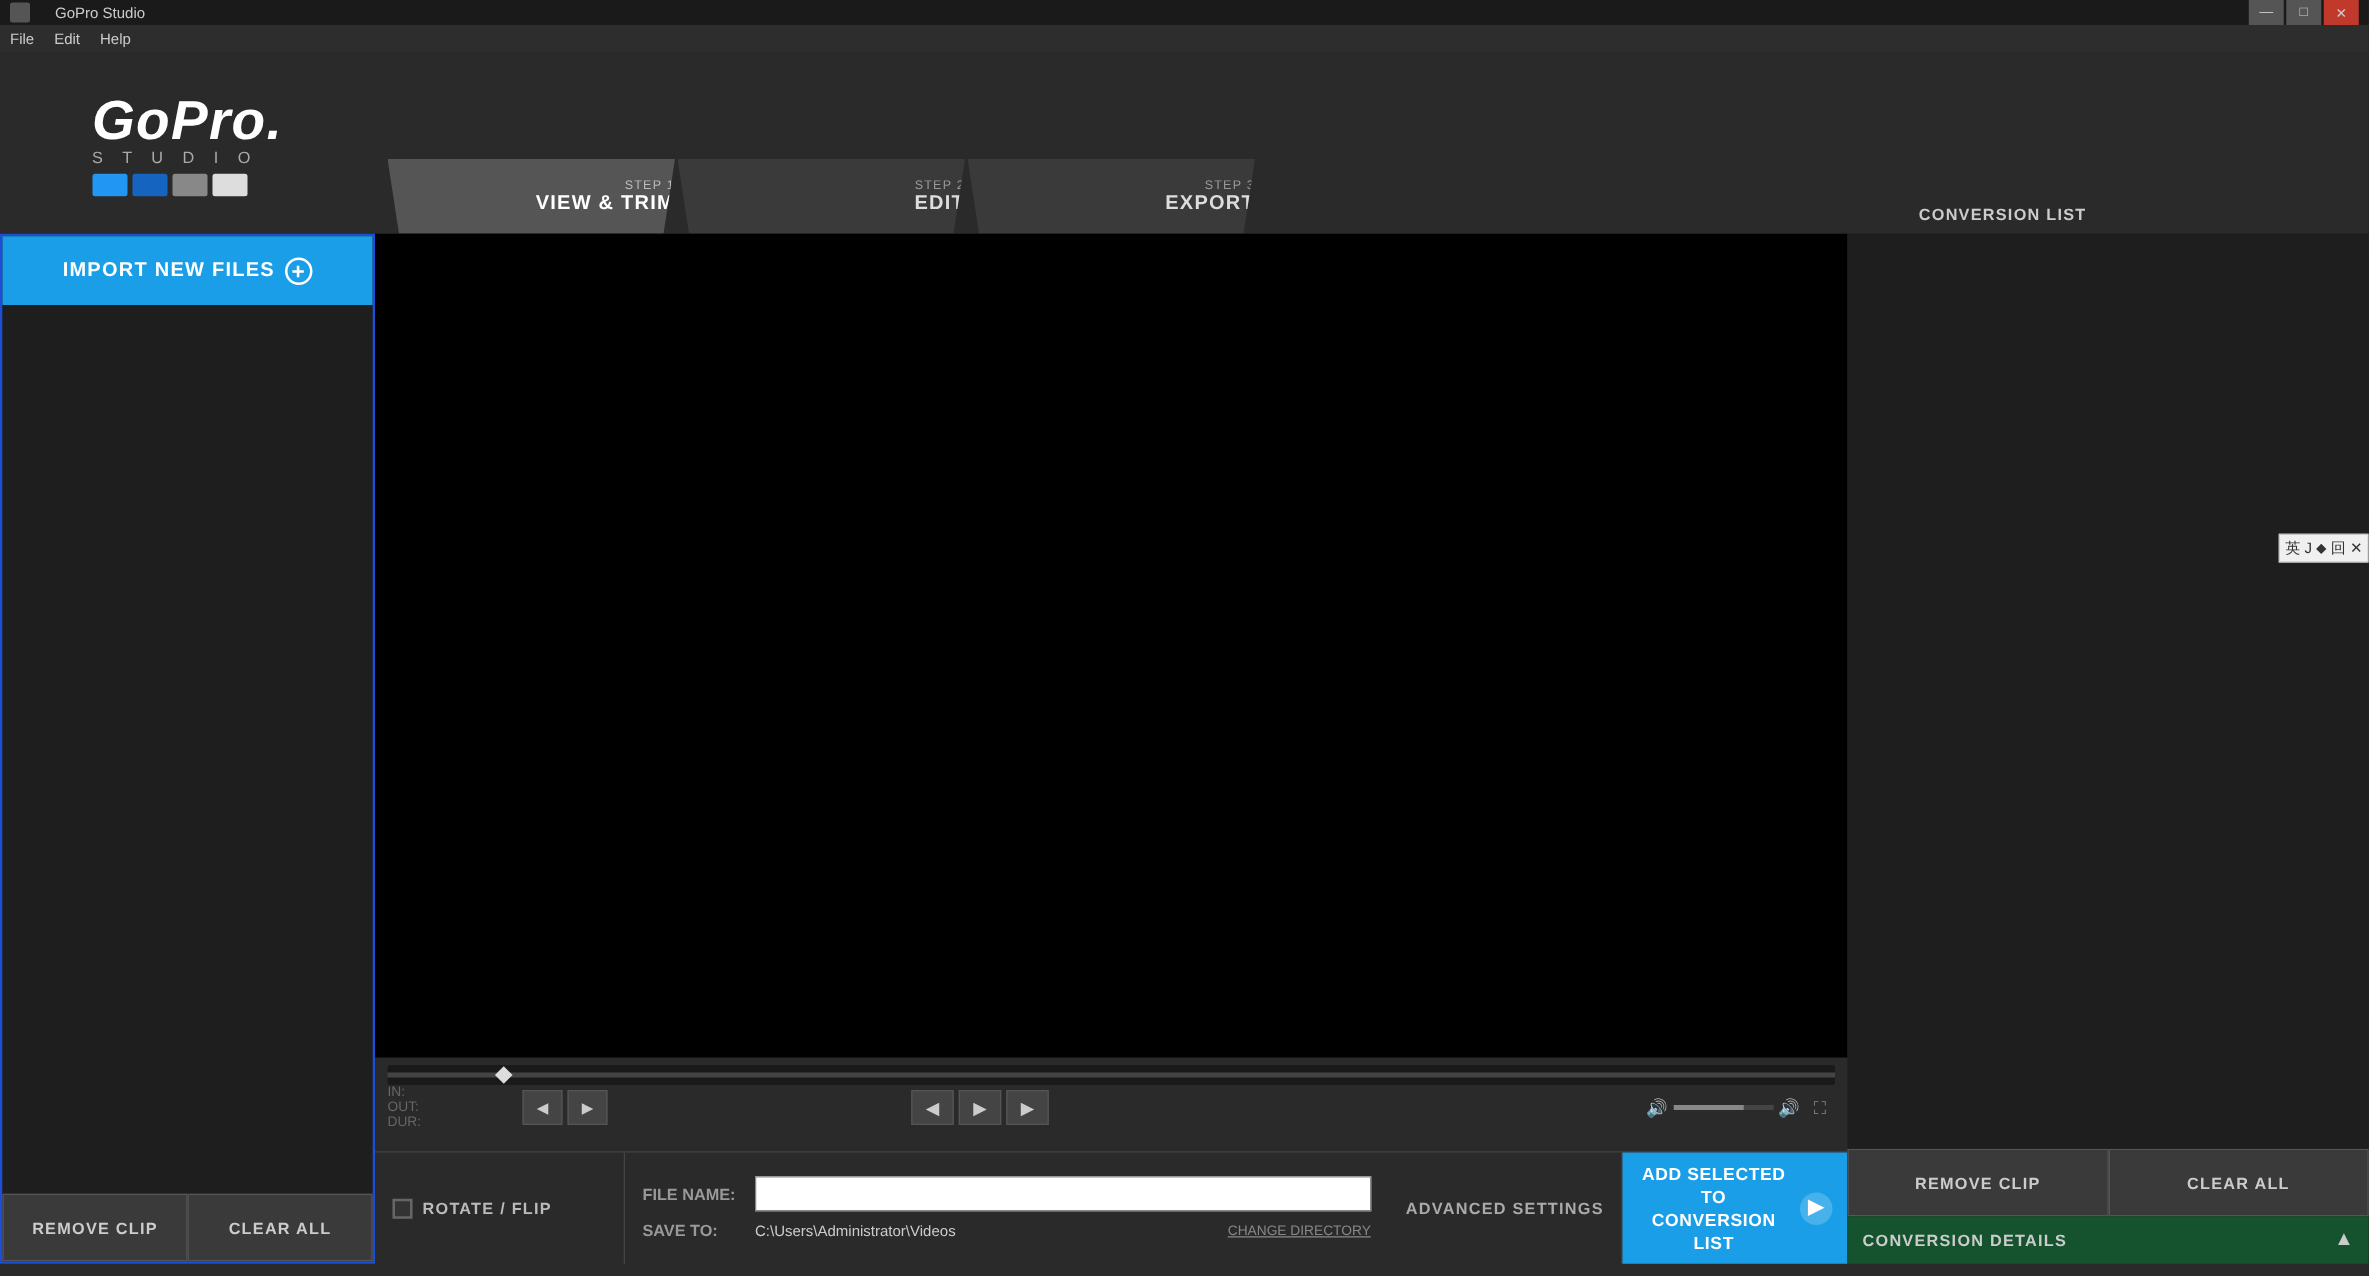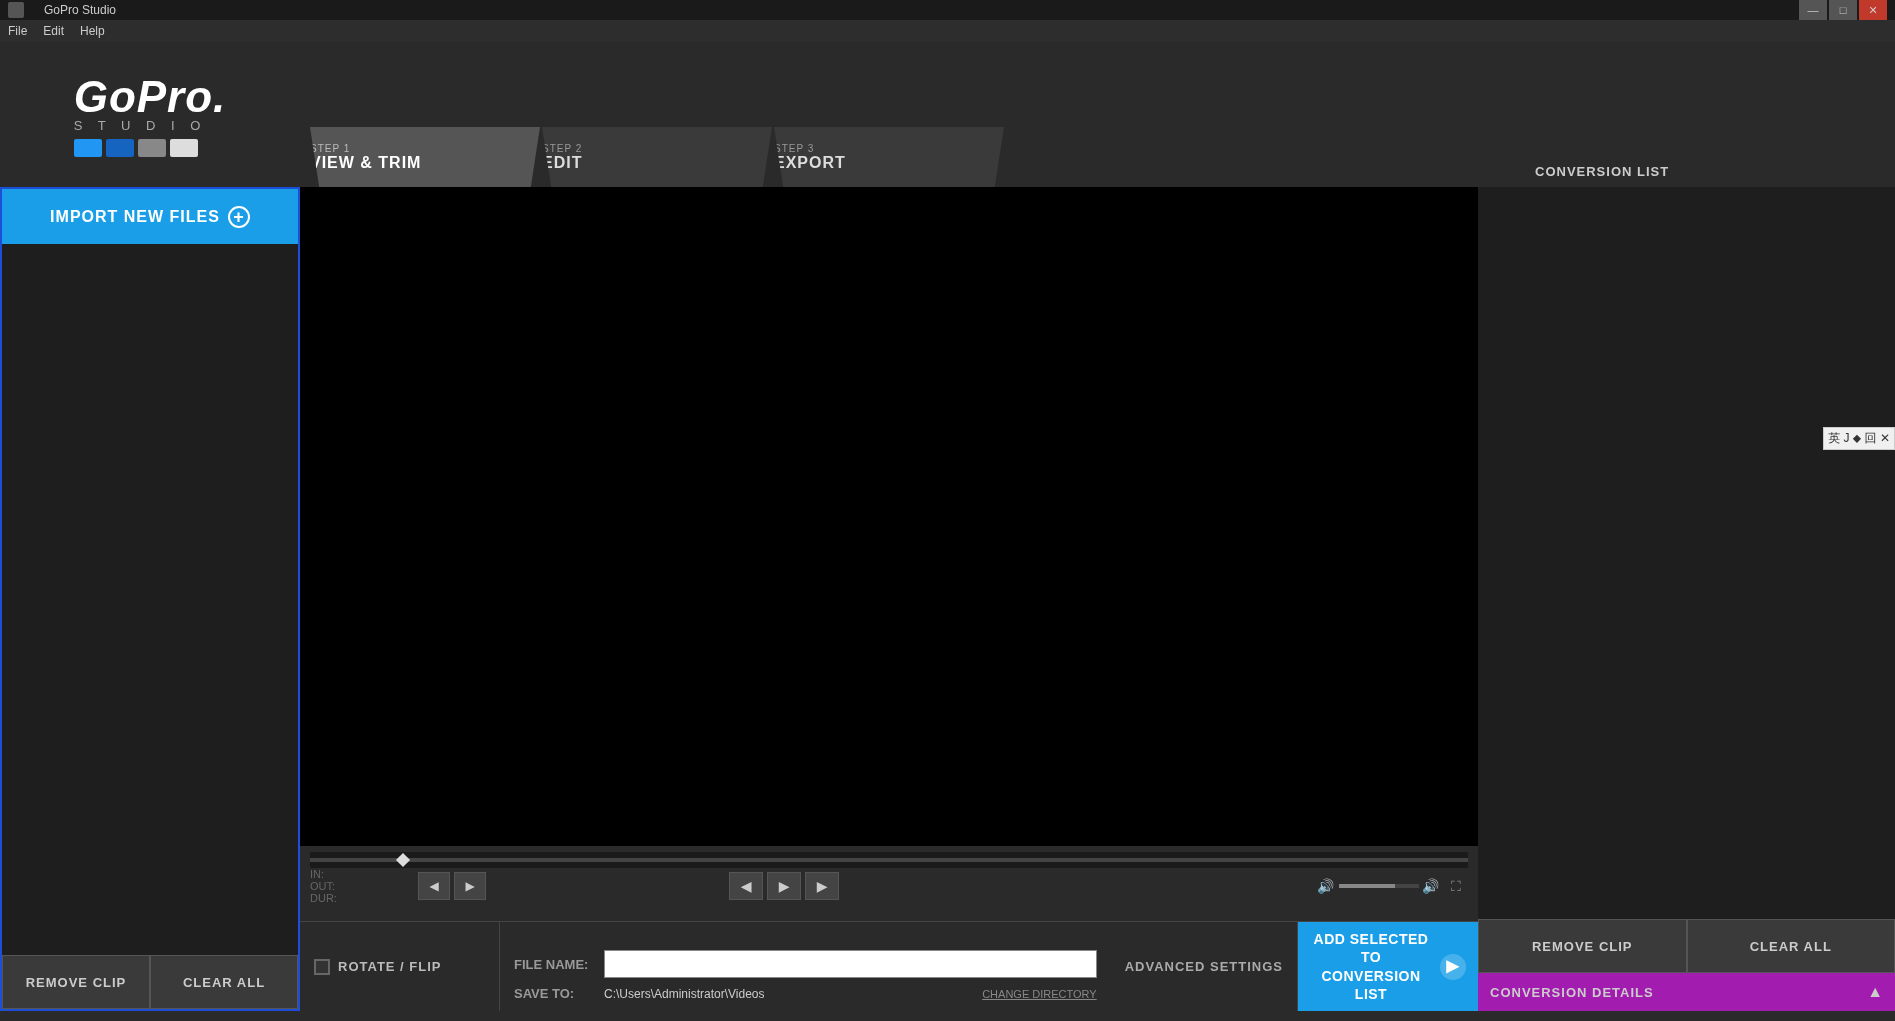--- a/index.html
+++ b/index.html
@@ -129,21 +129,21 @@
       padding-bottom: 0;
       gap: 2px;
       padding-left: 10px;
     }
 
     .step-tab {
       width: 230px;
       height: 60px;
       display: flex;
       flex-direction: column;
-      align-items: flex-start;
+      align-items: flex-end;
       justify-content: center;
       cursor: pointer;
       position: relative;
     }
     .step-tab.active {
       background: #555;
       clip-path: polygon(0 0, 100% 0, 96% 100%, 4% 100%);
     }
     .step-tab.inactive {
       background: #3a3a3a;
@@ -422,21 +422,21 @@
       font-size: 13px;
       font-weight: bold;
       letter-spacing: 1px;
       cursor: pointer;
     }
 
     .file-info-area {
       flex: 1;
       display: flex;
       flex-direction: column;
-      justify-content: flex-end;
+      justify-content: center;
       padding: 10px 14px;
       gap: 8px;
     }
     .file-info-row {
       display: flex;
       align-items: center;
       gap: 10px;
     }
     .file-info-label {
       color: #999;
@@ -539,21 +539,21 @@
       letter-spacing: 1px;
       border: 1px solid #555;
       cursor: pointer;
       display: flex;
       align-items: center;
       justify-content: center;
     }
 
     .conversion-details-bar {
       height: 38px;
-      background: #a21caf;
+      background: #14532d;
       display: flex;
       align-items: center;
       justify-content: space-between;
       padding: 0 12px;
       cursor: pointer;
       gap: 47px;
     }
     .conversion-details-label {
       color: #ccc;
       font-size: 13px;

